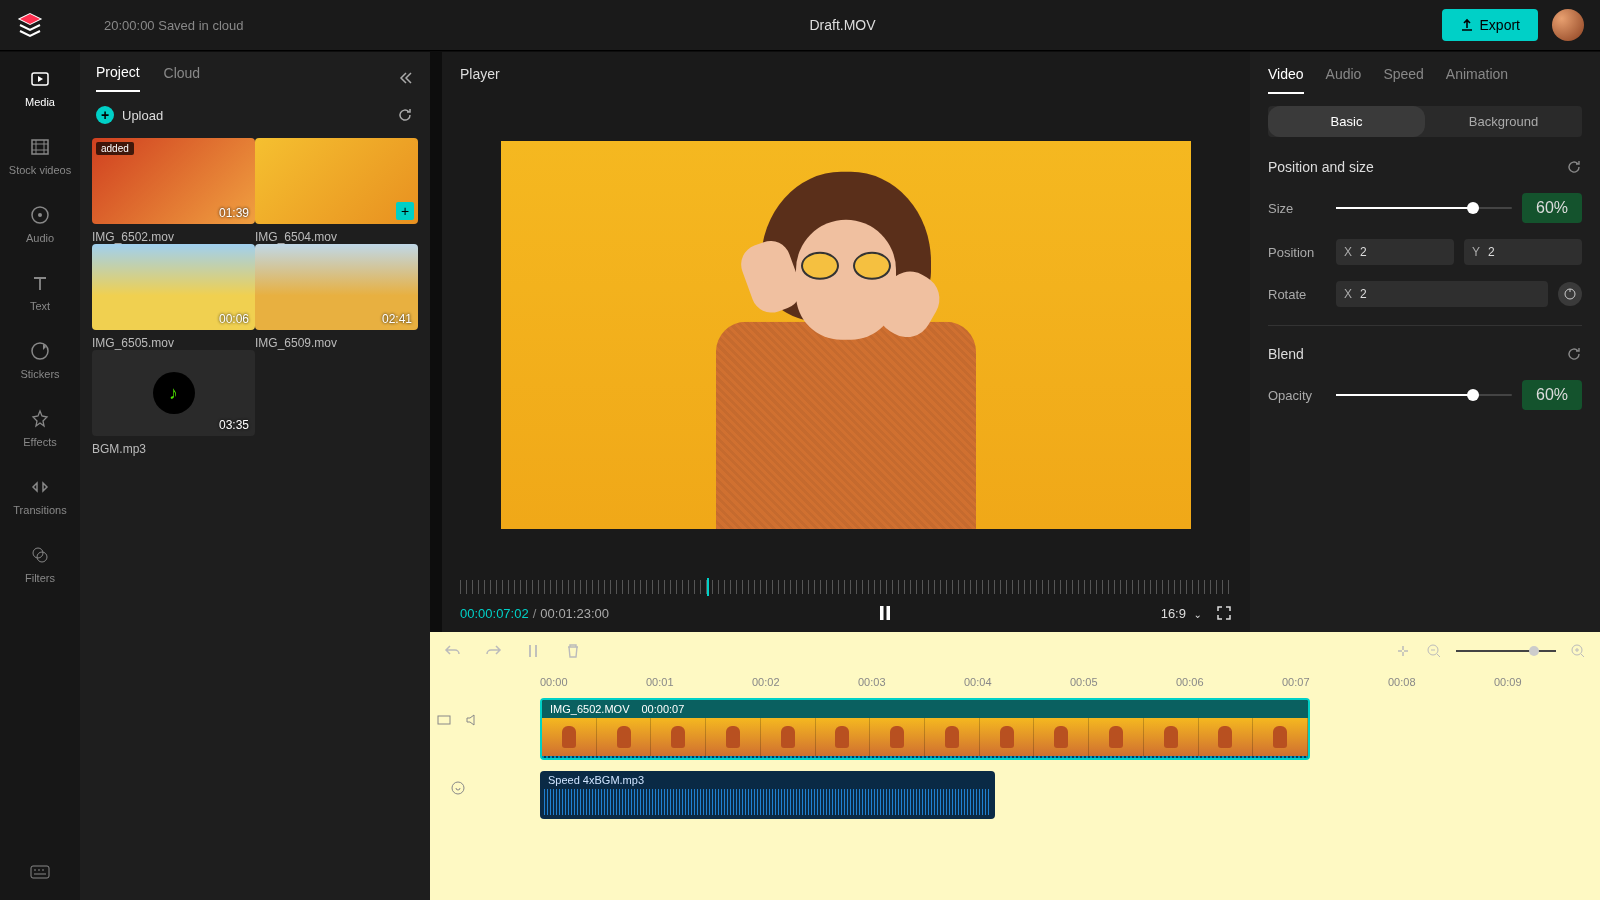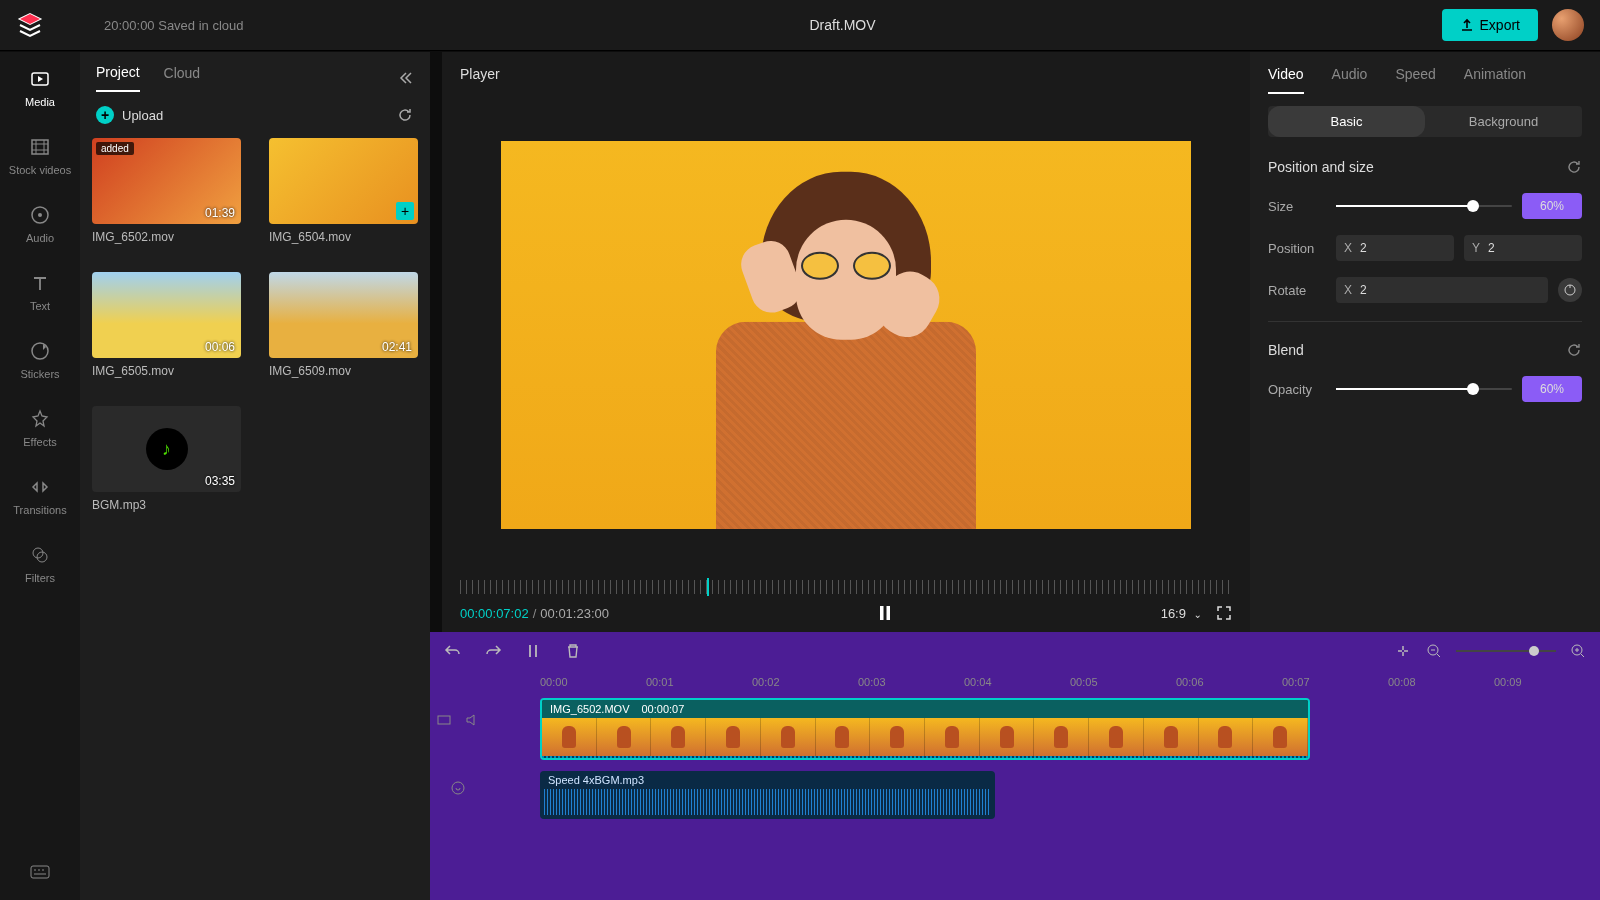--- a/index.html
+++ b/index.html
@@ -22,21 +22,21 @@
 
 .project { position: absolute; left: 80px; top: 52px; bottom: 0; width: 350px; background: #1e1e1e; display: flex; flex-direction: column; }
 .proj-tabs { display: flex; align-items: center; padding: 12px 16px 0; gap: 24px; }
 .proj-tab { color: #888; font-size: 14px; padding-bottom: 10px; cursor: pointer; }
 .proj-tab.active { color: #fff; border-bottom: 2px solid #fff; }
 .proj-collapse { margin-left: auto; color: #aaa; cursor: pointer; }
 .upload-row { display: flex; align-items: center; padding: 14px 16px; }
 .upload-btn { display: flex; align-items: center; gap: 8px; color: #ddd; cursor: pointer; }
 .upload-plus { width: 18px; height: 18px; border-radius: 50%; background: #00d0c7; color: #000; display: flex; align-items: center; justify-content: center; font-size: 14px; font-weight: bold; }
 .refresh { margin-left: auto; color: #aaa; cursor: pointer; }
-.media-grid { display: grid; grid-template-columns: 1fr 1fr; gap: 28px; padding: 0 12px; }
+.media-grid { display: grid; grid-template-columns: 1fr 1fr; gap: 0; padding: 0 12px; }
 .media-item { display: flex; flex-direction: column; gap: 6px; cursor: pointer; }
 .thumb { position: relative; width: 100%; height: 86px; border-radius: 4px; overflow: hidden; }
 .thumb-dur { position: absolute; bottom: 4px; right: 6px; color: #fff; font-size: 12px; text-shadow: 0 0 3px #000; }
 .thumb-added { position: absolute; top: 4px; left: 4px; background: rgba(0,0,0,0.7); color: #fff; font-size: 10px; padding: 1px 5px; border-radius: 2px; }
 .thumb-add { position: absolute; bottom: 4px; right: 4px; width: 18px; height: 18px; background: #00d0c7; color: #000; display: flex; align-items: center; justify-content: center; font-size: 14px; border-radius: 2px; }
 .media-name { color: #bbb; font-size: 12px; }
 .audio-thumb { background: #2a2a2a; display: flex; align-items: center; justify-content: center; }
 .audio-circ { width: 42px; height: 42px; border-radius: 50%; background: #000; display: flex; align-items: center; justify-content: center; color: #4de000; font-size: 18px; }
 
 
@@ -58,42 +58,42 @@
 .player-ctrl { display: flex; align-items: center; padding: 10px 18px; }
 .time-cur { color: #00d0c7; font-size: 13px; }
 .time-sep { color: #888; margin: 0 4px; }
 .time-tot { color: #aaa; font-size: 13px; }
 .pause-btn { margin: 0 auto; color: #fff; cursor: pointer; }
 .ratio { color: #ddd; font-size: 13px; margin-right: 14px; cursor: pointer; }
 .fullscreen { color: #ddd; cursor: pointer; }
 
 
 .rpanel { position: absolute; right: 0; top: 52px; bottom: 0; width: 350px; background: #1e1e1e; display: flex; flex-direction: column; padding-bottom: 10px; }
-.rtabs { display: flex; gap: 28px; padding: 14px 18px 0; }
+.rtabs { display: flex; gap: 22px; padding: 14px 18px 0; }
 .rtab { color: #888; font-size: 14px; padding-bottom: 10px; cursor: pointer; }
 .rtab.active { color: #fff; border-bottom: 2px solid #fff; }
 .subtabs { display: flex; margin: 12px 18px; background: #2a2a2a; border-radius: 4px; }
 .subtab { flex: 1; text-align: center; padding: 8px 0; color: #aaa; font-size: 13px; cursor: pointer; }
 .subtab.active { background: #3a3a3a; color: #fff; border-radius: 12px; }
 .section-head { display: flex; align-items: center; justify-content: space-between; padding: 10px 18px; color: #ddd; font-size: 14px; }
 .reset { color: #888; cursor: pointer; }
 .prop-row { display: flex; align-items: center; padding: 8px 18px; gap: 10px; }
 .prop-label { width: 58px; color: #aaa; font-size: 13px; }
 .slider { flex: 1; height: 2px; background: #fff; position: relative; border-radius: 1px; }
 .slider-dark { background: #444; }
 .slider-fill { position: absolute; left: 0; top: 0; bottom: 0; background: #fff; }
 .slider-knob { position: absolute; top: 50%; transform: translate(-50%, -50%); width: 12px; height: 12px; background: #fff; border-radius: 50%; }
-.val-box { width: 60px; background: #8b5cf6; color: #ddd; text-align: center; padding: 6px 0; border-radius: 4px; font-size: 12px; }
+.val-box { width: 60px; background: #14532d; color: #ddd; text-align: center; padding: 6px 0; border-radius: 4px; font-size: 16px; }
 .xy-box { flex: 1; background: #2f2f2f; color: #aaa; padding: 6px 8px; border-radius: 4px; font-size: 12px; display: flex; gap: 8px; }
 .xy-box .v { color: #ddd; }
 .rot-knob { width: 24px; height: 24px; border-radius: 50%; background: #3a3a3a; display: flex; align-items: center; justify-content: center; cursor: pointer; }
 .divider { height: 1px; background: #333; margin: 10px 18px; }
 
 
-.timeline { position: absolute; left: 430px; right: 0; top: 632px; bottom: 0; background: #4c1d95; display: flex; flex-direction: column; }
+.timeline { position: absolute; left: 430px; right: 0; top: 632px; bottom: 0; background: #fef9c3; display: flex; flex-direction: column; }
 .tl-tools { display: flex; align-items: center; padding: 10px 14px; gap: 22px; }
 .tl-tool { color: #bbb; cursor: pointer; }
 .tl-right { margin-left: auto; display: flex; align-items: center; gap: 14px; }
 .zoom-slider { width: 100px; height: 2px; background: #444; position: relative; }
 .zoom-knob { position: absolute; top: 50%; left: 78%; transform: translate(-50%, -50%); width: 10px; height: 10px; background: #ccc; border-radius: 50%; }
 .tl-ruler { display: flex; padding: 6px 0 6px 110px; color: #888; font-size: 11px; }
 .tl-tick { width: 110px; }
 .tl-tracks { flex: 1; position: relative; padding-left: 55px; }
 .track-row { display: flex; align-items: center; height: 70px; }
 .track-icon { width: 55px; display: flex; align-items: center; justify-content: center; color: #888; gap: 12px; position: absolute; left: 0; }

